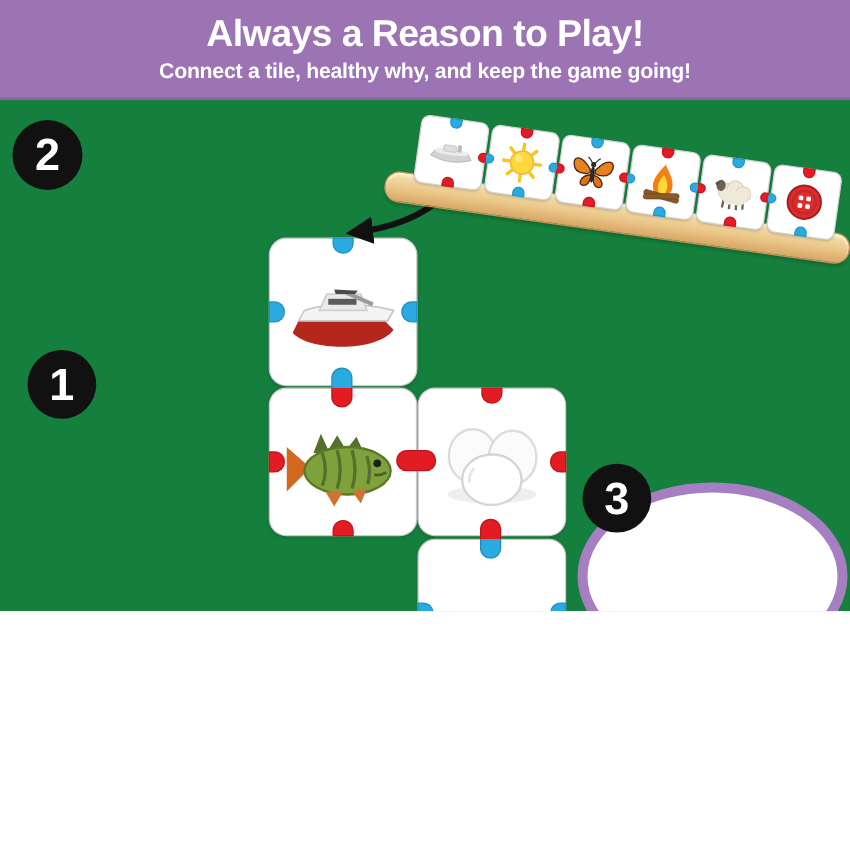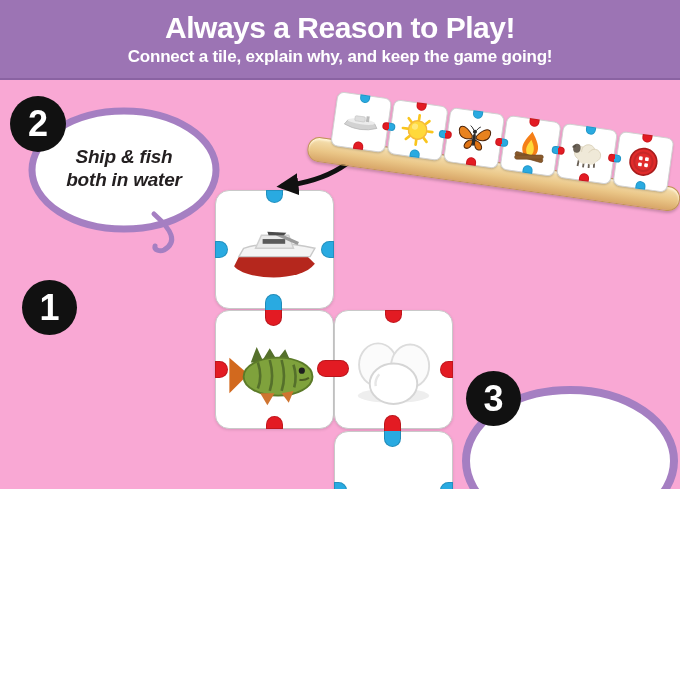--- a/index.html
+++ b/index.html
@@ -1,16 +1,16 @@
 <!DOCTYPE html>
 <html><head>
 <meta charset="utf-8">
 <style>
   html,body{margin:0;padding:0;background:#fff;}
-  .page{position:relative;width:680px;height:489px;overflow:hidden;background:#f9a8d4;
+  .page{position:relative;width:680px;height:489px;overflow:hidden;background:#15803d;
         font-family:"Liberation Sans",sans-serif;}
 
   
   .banner{position:absolute;left:0;top:0;width:680px;height:78px;background:#9c74b4;
           display:flex;flex-direction:column;align-items:center;justify-content:center;gap:2px;
           border-bottom:2px solid #8a63a2;}
   .banner h1{margin:0;color:#fff;font-size:30px;font-weight:700;letter-spacing:-.5px;}
   .banner p{margin:0;color:#fff;font-size:17px;font-weight:700;letter-spacing:-.2px;}
 
   
@@ -181,21 +181,21 @@
     <rect x="15.2" y="21.2" width="3.6" height="3.6" rx="1" fill="#ffffff"></rect>
     <rect x="21.2" y="21.2" width="3.6" height="3.6" rx="1" fill="#ffffff"></rect>
   </symbol>
 </defs>
 </svg>
 
 <div class="page">
 
   <div class="banner">
     <h1>Always a Reason to Play!</h1>
-    <p>Connect a tile, explain why, and keep the game going!</p>
+    <p>Connect a tile, healthy why, and keep the game going!</p>
   </div>
 
   <div class="rack rack-top">
     <div class="rack-tiles">
         <div class="rack-tile">
           <svg viewBox="0 0 40 40" class="tile-art">
             <use href="#i-ship"></use>
           </svg>
           <i class="rpeg rpeg-top" style="background: rgb(41, 170, 225);"></i>
           <i class="rpeg rpeg-bottom" style="background: rgb(227, 27, 35);"></i>
@@ -325,28 +325,20 @@
       </svg>
     <i class="peg p-left c-blue"></i>
     <i class="peg p-right c-blue"></i>
     <i class="peg p-bottom c-blue"></i>
   </div>
 
   <i class="junction jv" style="left:265px;top:294px;background:linear-gradient(180deg,#29aae1 50%,#e31b23 50%)"></i>
   <i class="junction jh" style="left:317px;top:360px;background:#e31b23"></i>
   <i class="junction jv" style="left:384px;top:415px;background:linear-gradient(180deg,#e31b23 50%,#29aae1 50%)"></i>
 
-  <div class="callout" style="left:14px;top:96px;width:215px;height:160px">
-    <svg width="215" height="160">
-      <ellipse cx="110" cy="74" rx="92" ry="59" fill="#ffffff" stroke="#a57fc2" stroke-width="7"></ellipse>
-      <path d="M140,118 C158,134 164,146 150,154 C146,156 140,154 141,150" fill="none" stroke="#a57fc2" stroke-width="5" stroke-linecap="round"></path>
-    </svg>
-    <div class="callout-text" style="left:18px;top:50px;width:184px">Ship &amp; fish
-both in water</div>
-  </div>
   <div class="num-badge" style="left:10px;top:96px;width:56px;height:56px">2</div>
 
   <div class="num-badge" style="left:22px;top:280px;width:55px;height:55px">1</div>
 
   <div class="callout" style="left:458px;top:385px;width:224px;height:172px">
     <svg width="224" height="172">
       <ellipse cx="112" cy="76" rx="104" ry="71" fill="#ffffff" stroke="#a57fc2" stroke-width="8"></ellipse>
       <path d="M148,138 C162,152 162,163 144,167 C139,168 134,165 136,161" fill="none" stroke="#a57fc2" stroke-width="5" stroke-linecap="round"></path>
     </svg>
   </div>

